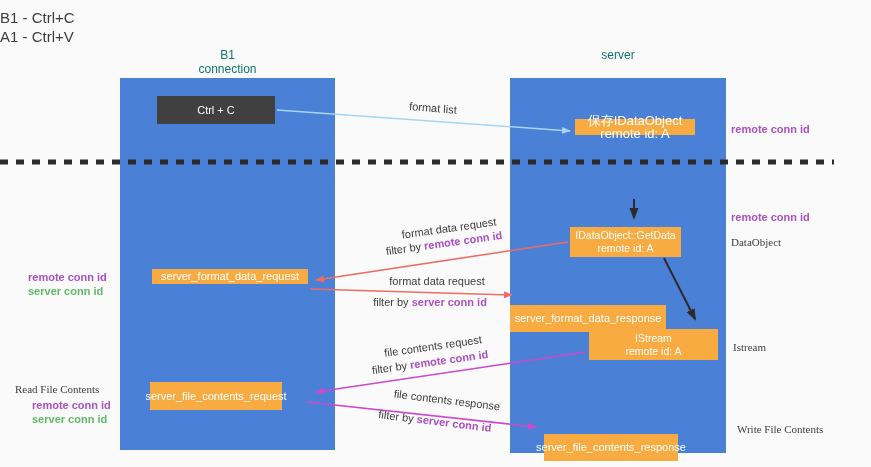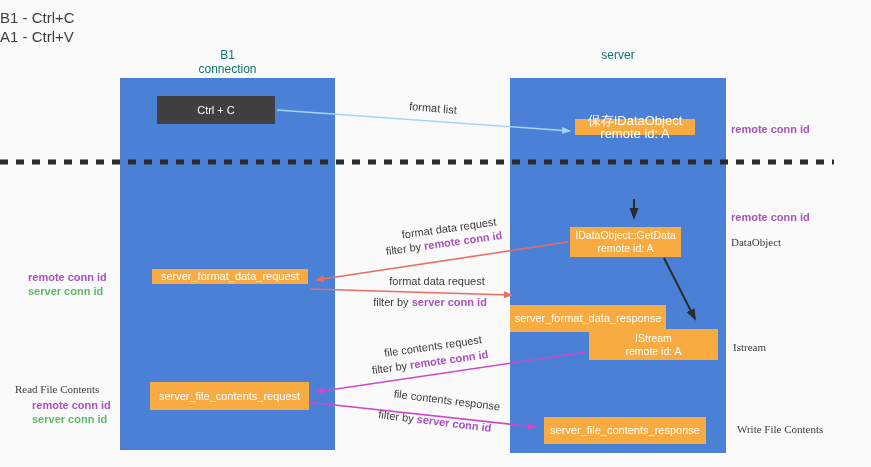--- a/index.html
+++ b/index.html
@@ -102,23 +102,23 @@
 
   <div class="node orange" style="left:510px;top:281px;width:156px;height:27px;margin-top:24px;">server_format_data_response</div>
 
   <div class="node orange" style="left:589px;top:329px;width:129px;height:31px;font-size:10.5px;">
     <div>
       <div>IStream</div>
       <div>remote id: A</div>
     </div>
   </div>
 
-  <div class="node orange" style="left:150px;top:382px;width:159px;height:28px;">server_file_contents_request</div>
+  <div class="node orange" style="left:150px;top:382px;width:132px;height:28px;">server_file_contents_request</div>
 
-  <div class="node orange" style="left:544px;top:417px;width:162px;height:27px;text-align:center;">server_file_contents_response</div>
+  <div class="node orange" style="left:544px;top:434px;width:134px;height:27px;text-align:center;">server_file_contents_response</div>
 
   <div class="side-label purple" style="left:731px;top:123px;">remote conn id</div>
   <div class="side-label purple" style="left:731px;top:211px;">remote conn id</div>
   <div class="side-label darktxt" style="left:731px;top:236px;">DataObject</div>
   <div class="side-label darktxt" style="left:733px;top:341px;">Istream</div>
   <div class="side-label darktxt" style="left:737px;top:423px;">Write File Contents</div>
 
   <div class="side-label purple" style="left:28px;top:271px;">remote conn id</div>
   <div class="side-label greentxt" style="left:28px;top:285px;">server conn id</div>
   <div class="side-label darktxt" style="left:15px;top:383px;">Read File Contents</div>

